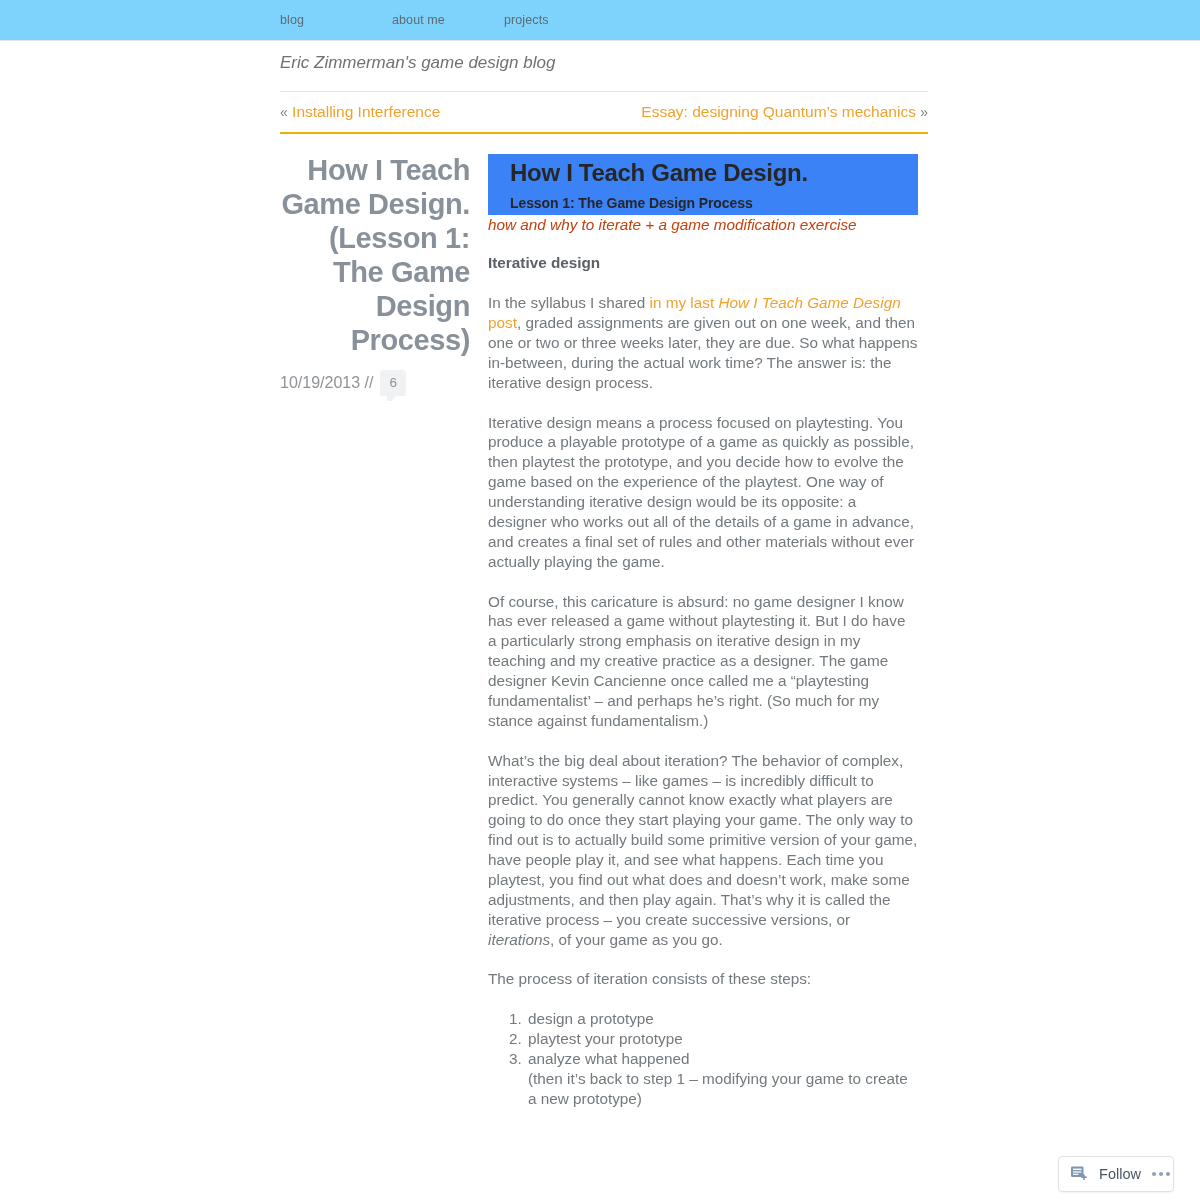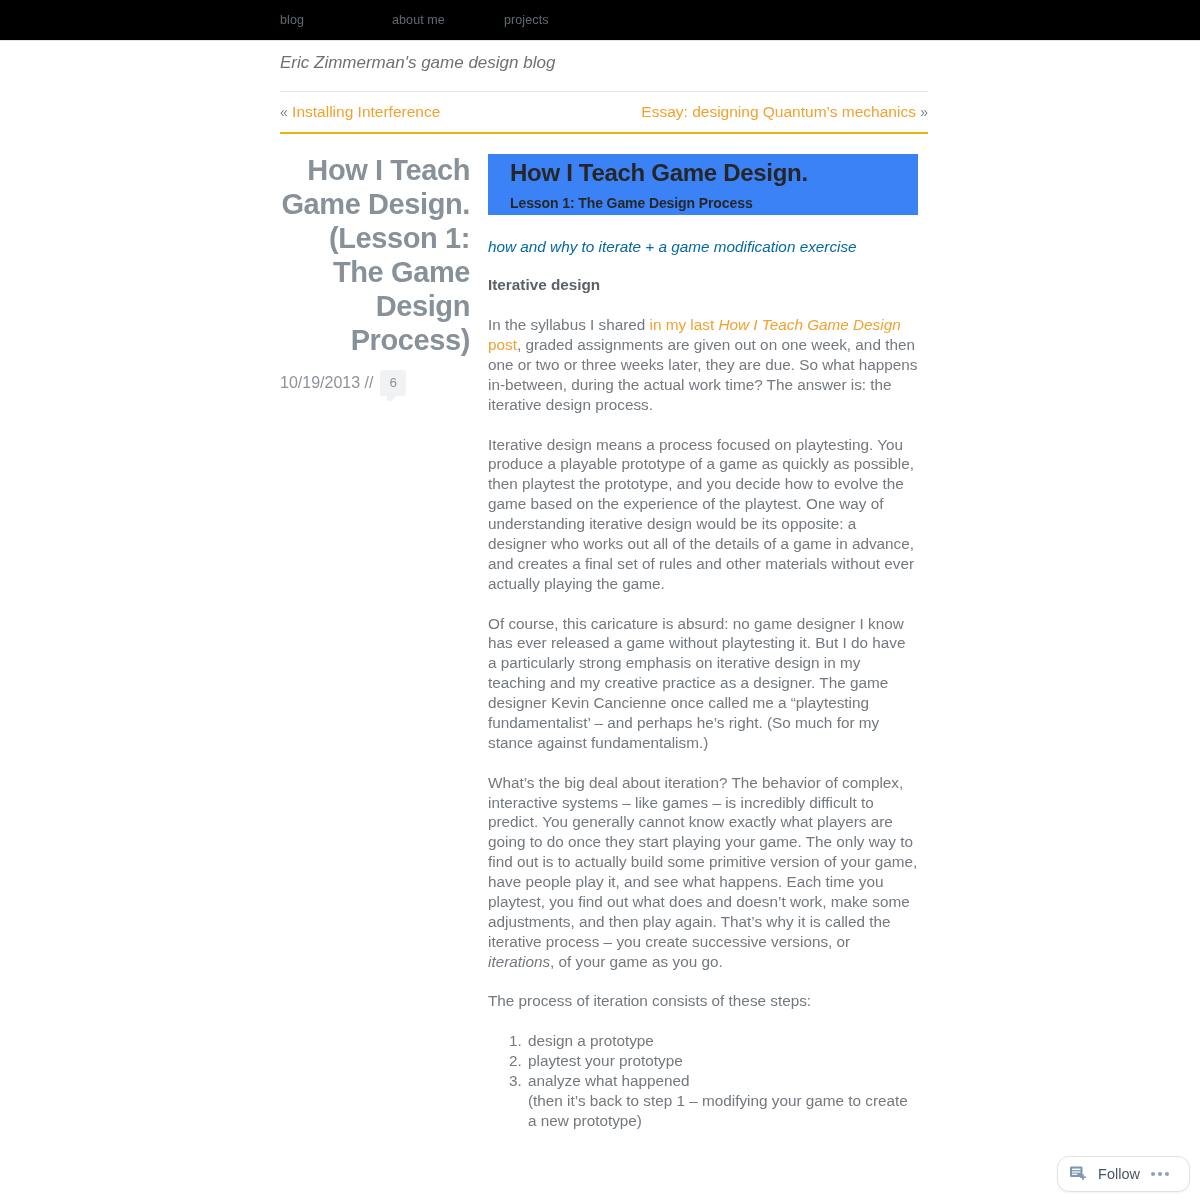--- a/index.html
+++ b/index.html
@@ -12,21 +12,21 @@
     background: #ffffff;
     font-family: "Liberation Sans", sans-serif;
     -webkit-font-smoothing: antialiased;
   }
   body { overflow: hidden; position: relative; }
 
   
   .topbar {
     width: 100%;
     height: 41px;
-    background: #000000;
+    background: #7dd3fc;
     border-bottom: 1px solid #e3e6e8;
     position: relative;
   }
   .topnav {
     width: 656px;
     margin: 0 auto;
     height: 40px;
     display: flex;
     align-items: center;
     padding-left: 8px;
@@ -169,23 +169,22 @@
   .entry-content {
     font-size: 15.3px;
     line-height: 1.30;
     color: #73797e;
   }
   .entry-content p {
     margin: 0 0 20px 0;
   }
   .entry-content p.lead-italic {
     font-style: italic;
-    margin-top: 22px;
     margin-bottom: 18px;
-    color: #0369a1;
+    color: #c2410c;
   }
   .entry-content p.subhead {
     font-weight: bold;
     color: #5b6166;
     margin-bottom: 20px;
   }
   .entry-content a {
     color: #f0a22e;
     text-decoration: none;
   }
@@ -196,29 +195,29 @@
   }
   .entry-content ol li {
     margin: 0 0 0 0;
     line-height: 1.30;
     padding-left: 2px;
   }
 
   
   .followbar {
     position: absolute;
-    right: 10px;
+    right: 26px;
     bottom: 8px;
     background: #ffffff;
     border: 1px solid #dfe3e6;
-    border-radius: 12px;
+    border-radius: 4px;
     height: 36px;
     display: flex;
     align-items: center;
-    padding: 0 20px 0 11px;
+    padding: 0 3px 0 11px;
     gap: 11px;
     box-shadow: 0 1px 2px rgba(0,0,0,.05);
   }
   .followbar .flabel {
     font-size: 14.5px;
     color: #4a5563;
   }
   .dots { display: flex; gap: 3px; align-items: center; }
   .dots i {
     width: 4px; height: 4px; border-radius: 50%;

